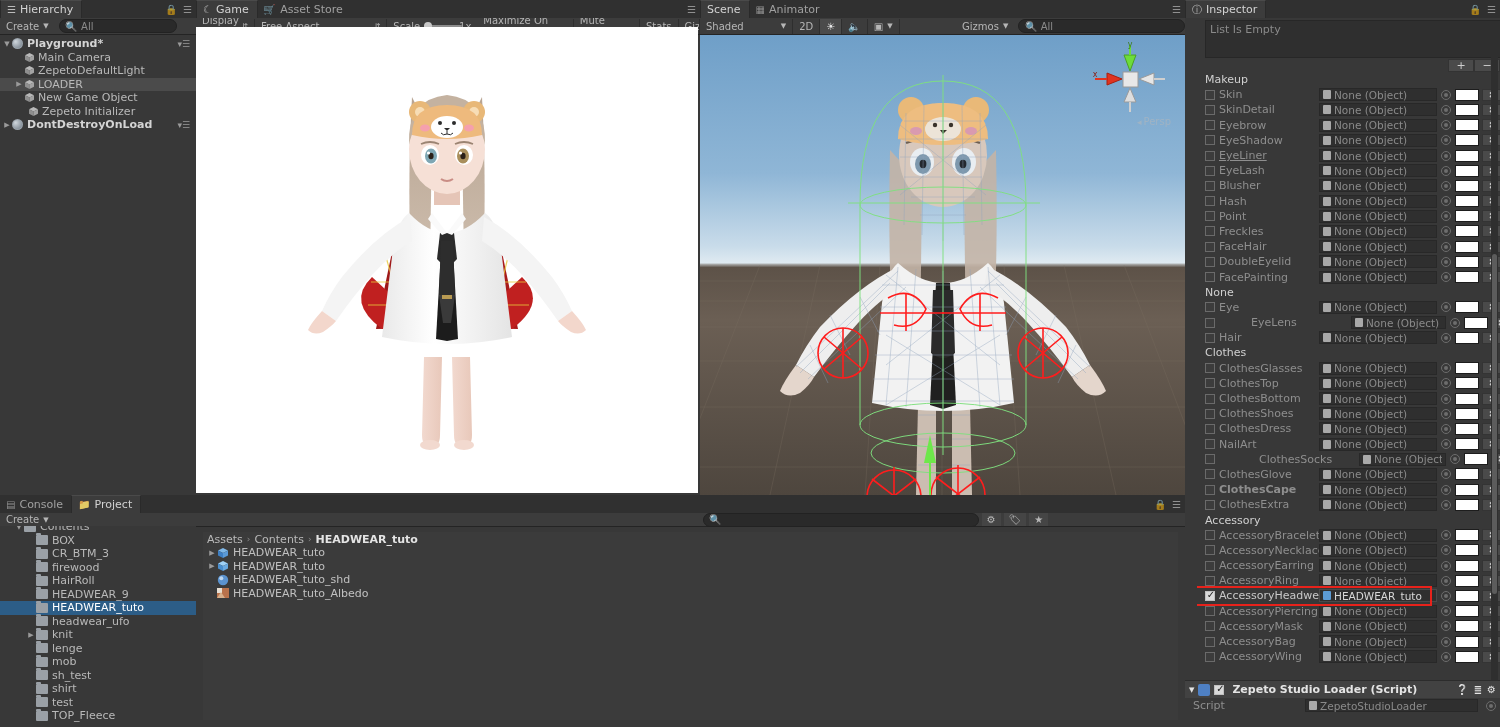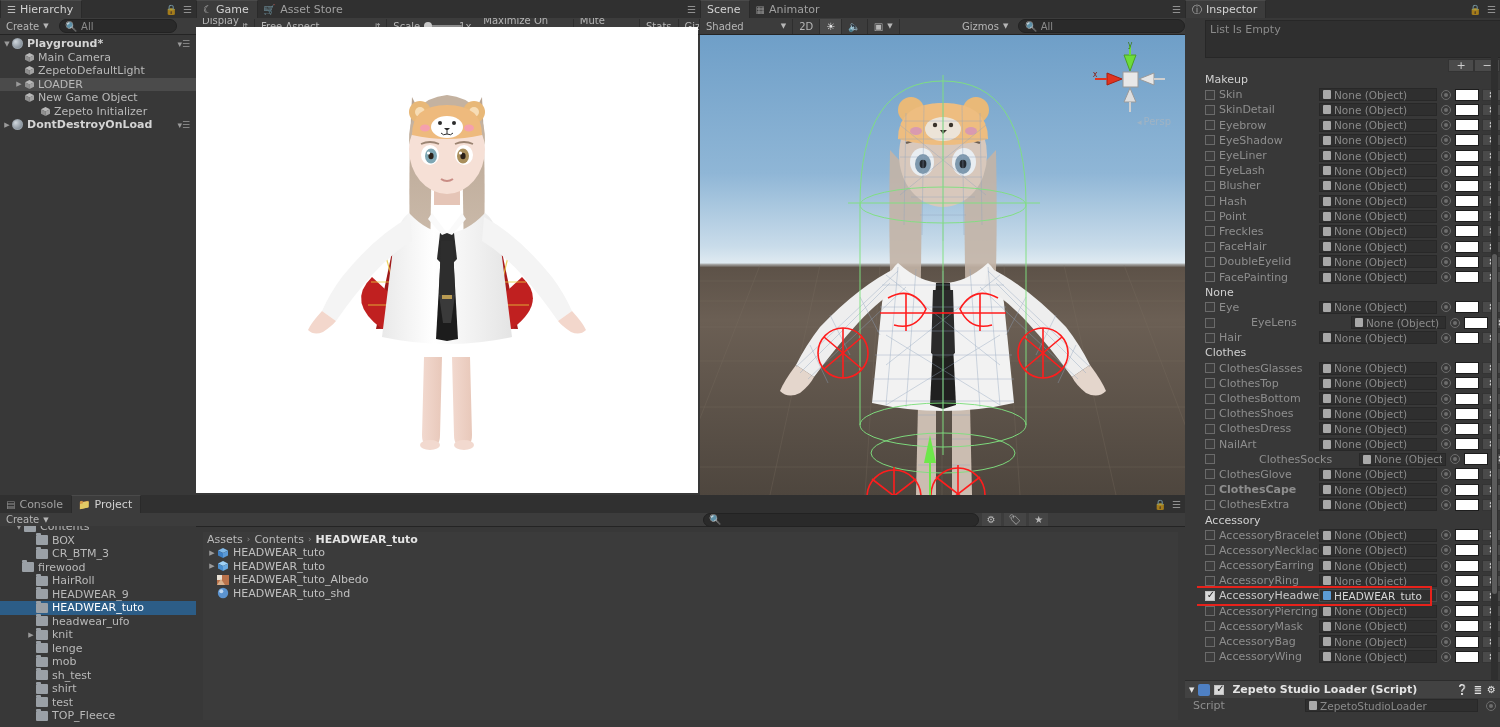--- a/index.html
+++ b/index.html
@@ -163,21 +163,21 @@
         </div>
         <div class="hrow" style="padding-left: 14px;">
           <span class="arrow"></span>
           <span class="cube"><svg width="11" height="11" viewBox="0 0 11 11">
               <path d="M5.5 1 L10 3.3 L5.5 5.6 L1 3.3 Z" fill="#b8b8b8"></path>
               <path d="M1 3.3 L5.5 5.6 L5.5 10 L1 7.7 Z" fill="#8f8f8f"></path>
               <path d="M10 3.3 L5.5 5.6 L5.5 10 L10 7.7 Z" fill="#a3a3a3"></path>
             </svg></span>
           <span>New Game Object</span>
         </div>
-        <div class="hrow" style="padding-left: 30px;">
+        <div class="hrow" style="padding-left: 18px;">
           <span class="arrow"></span>
           <span class="cube"><svg width="11" height="11" viewBox="0 0 11 11">
               <path d="M5.5 1 L10 3.3 L5.5 5.6 L1 3.3 Z" fill="#b8b8b8"></path>
               <path d="M1 3.3 L5.5 5.6 L5.5 10 L1 7.7 Z" fill="#8f8f8f"></path>
               <path d="M10 3.3 L5.5 5.6 L5.5 10 L10 7.7 Z" fill="#a3a3a3"></path>
             </svg></span>
           <span>Zepeto Initializer</span>
         </div>
         <div class="hrow scene" style="padding-left: 2px;">
           <span class="arrow">▶</span>
@@ -602,21 +602,21 @@
         <div class="prow" style="padding-left: 26px;">
           <span class="arrow"></span>
           <span class="folder"></span>
           <span>BOX</span>
         </div>
         <div class="prow" style="padding-left: 26px;">
           <span class="arrow"></span>
           <span class="folder"></span>
           <span>CR_BTM_3</span>
         </div>
-        <div class="prow" style="padding-left: 12px;">
+        <div class="prow" style="padding-left: 26px;">
           <span class="arrow"></span>
           <span class="folder"></span>
           <span>firewood</span>
         </div>
         <div class="prow" style="padding-left: 26px;">
           <span class="arrow"></span>
           <span class="folder"></span>
           <span>HairRoll</span>
         </div>
         <div class="prow" style="padding-left: 26px;">
@@ -699,36 +699,36 @@
                 <path d="M1 3.5 L6 6 L6 11 L1 8.5 Z" fill="#4a8ecd"></path>
                 <path d="M11 3.5 L6 6 L6 11 L11 8.5 Z" fill="#6aa9e0"></path>
               </svg>
             </span>
             <span>HEADWEAR_tuto</span>
           </div>
           <div class="arow">
             <span class="arrow"></span>
             <span style="width: 12px; height: 12px; margin-right: 4px; display: inline-flex; align-items: center;">
               <svg width="12" height="12" viewBox="0 0 12 12">
+                <circle cx="6" cy="6" r="5.2" fill="#5b93cf"></circle>
+                <circle cx="4.3" cy="4.3" r="2" fill="#cfe2f5" opacity="0.85"></circle>
+              </svg>
+            </span>
+            <span>HEADWEAR_tuto_shd</span>
+          </div>
+          <div class="arow">
+            <span class="arrow"></span>
+            <span style="width: 12px; height: 12px; margin-right: 4px; display: inline-flex; align-items: center;">
+              <svg width="12" height="12" viewBox="0 0 12 12">
                 <rect x="0" y="1" width="12" height="10" fill="#b9724b"></rect>
                 <rect x="0" y="1" width="5" height="5" fill="#e8e0d4"></rect>
                 <path d="M0 11 L4 5 L8 11 Z" fill="#d8b08c"></path>
               </svg>
             </span>
             <span>HEADWEAR_tuto_Albedo</span>
-          </div>
-          <div class="arow">
-            <span class="arrow"></span>
-            <span style="width: 12px; height: 12px; margin-right: 4px; display: inline-flex; align-items: center;">
-              <svg width="12" height="12" viewBox="0 0 12 12">
-                <circle cx="6" cy="6" r="5.2" fill="#5b93cf"></circle>
-                <circle cx="4.3" cy="4.3" r="2" fill="#cfe2f5" opacity="0.85"></circle>
-              </svg>
-            </span>
-            <span>HEADWEAR_tuto_shd</span>
           </div>
         </div>
     </div>
 
   </div>
 
   <div class="panel" id="inspector">
     <div class="tabbar">
       <div class="tab active">
         <span class="gly">ⓘ</span>
@@ -791,21 +791,21 @@
             <span class="ifield" style="max-width: 118px;">
               <span class="objglyph"></span>
               <span style="white-space: nowrap; overflow: hidden;">None (Object)</span>
             </span>
             <span class="radio"></span>
             <span class="swatch"></span>
             <span class="xbtn">✖</span>
           </div>
           <div class="irow">
             <span class="cbx"></span>
-            <span class="ilabel" style="width: 100px;">EyeLiner</span>
+            <span class="ilabel" style="width: 100px; text-decoration: underline;">EyeLiner</span>
             <span class="ifield" style="max-width: 118px;">
               <span class="objglyph"></span>
               <span style="white-space: nowrap; overflow: hidden;">None (Object)</span>
             </span>
             <span class="radio"></span>
             <span class="swatch"></span>
             <span class="xbtn">✖</span>
           </div>
           <div class="irow">
             <span class="cbx"></span>

